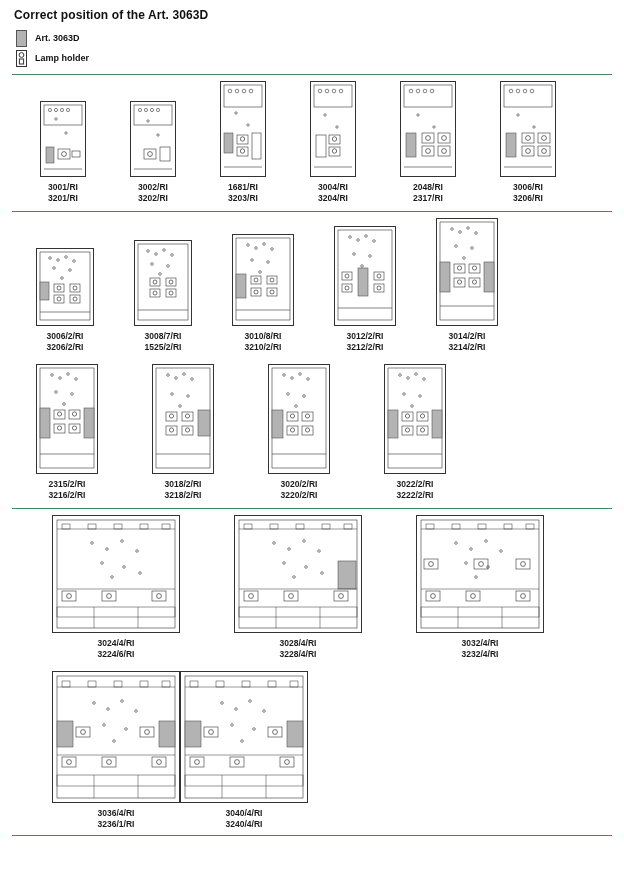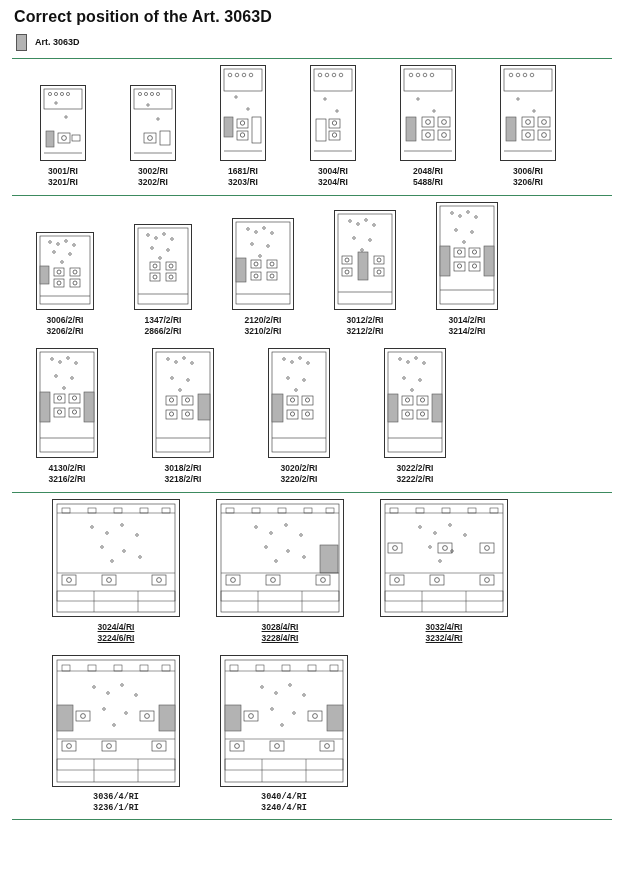--- a/index.html
+++ b/index.html
@@ -16,21 +16,21 @@
     overflow: hidden;
   }
   .page {
     width: 624px;
     height: 896px;
     position: relative;
     box-sizing: border-box;
     padding: 0 10px;
   }
   .title {
-    font-size: 16px;
+    font-size: 12px;
     font-weight: bold;
     color: #111;
     padding: 8px 0 6px 4px;
     letter-spacing: 0.1px;
   }
   .legend {
     padding-left: 6px;
   }
   .legend-row {
     display: flex;
@@ -94,20 +94,30 @@
 <body>
 
 <div class="page">
 
   <div class="title">Correct position of the Art. 3063D</div>
 
   <div class="legend">
     <div class="legend-row">
       <div class="legend-swatch"></div>
       <div class="legend-label">Art. 3063D</div>
+    </div>
+    <div class="legend-row">
+      <div class="legend-lamp">
+        <svg width="11" height="17" viewBox="0 0 11 17">
+          <rect x="0.5" y="0.5" width="10" height="16" fill="#fff" stroke="#333" stroke-width="1"></rect>
+          <circle cx="5.5" cy="5" r="2.4" fill="none" stroke="#333" stroke-width="1"></circle>
+          <rect x="3.4" y="9" width="4.2" height="5" fill="none" stroke="#333" stroke-width="1"></rect>
+        </svg>
+      </div>
+      <div class="legend-label">Lamp holder</div>
     </div>
   </div>
 
   <div class="divider"></div>
 
   <div class="section">
     <div class="row" style="padding-left:30px; gap:44px;">
 
       <div class="cell">
         <div class="fig">
@@ -225,21 +235,21 @@
             <circle cx="28" cy="70" r="2.4" fill="none" stroke="#333" stroke-width="0.7"></circle>
             <rect x="38" y="52" width="12" height="10" fill="none" stroke="#333" stroke-width="0.6"></rect>
             <circle cx="44" cy="57" r="2.4" fill="none" stroke="#333" stroke-width="0.7"></circle>
             <rect x="38" y="65" width="12" height="10" fill="none" stroke="#333" stroke-width="0.6"></rect>
             <circle cx="44" cy="70" r="2.4" fill="none" stroke="#333" stroke-width="0.7"></circle>
             <line x1="4" y1="86" x2="52" y2="86" stroke="#333" stroke-width="0.6"></line>
           </svg>
         </div>
         <div class="caption">
           <div>2048/RI</div>
-          <div>5488/RI</div>
+          <div>2317/RI</div>
         </div>
       </div>
 
       <div class="cell">
         <div class="fig">
           <svg width="56" height="96" viewBox="0 0 56 96">
             <rect x="0.5" y="0.5" width="55" height="95" fill="#fff" stroke="#333"></rect>
             <rect x="4" y="4" width="48" height="22" fill="none" stroke="#333" stroke-width="0.6"></rect>
             <circle cx="11" cy="10" r="1.8" fill="none" stroke="#333" stroke-width="0.6"></circle>
             <circle cx="18" cy="10" r="1.8" fill="none" stroke="#333" stroke-width="0.6"></circle>
@@ -321,22 +331,22 @@
             <rect x="16" y="49" width="10" height="8" fill="none" stroke="#333" stroke-width="0.6"></rect>
             <circle cx="21" cy="53" r="2" fill="none" stroke="#333" stroke-width="0.7"></circle>
             <rect x="32" y="38" width="10" height="8" fill="none" stroke="#333" stroke-width="0.6"></rect>
             <circle cx="37" cy="42" r="2" fill="none" stroke="#333" stroke-width="0.7"></circle>
             <rect x="32" y="49" width="10" height="8" fill="none" stroke="#333" stroke-width="0.6"></rect>
             <circle cx="37" cy="53" r="2" fill="none" stroke="#333" stroke-width="0.7"></circle>
             <line x1="4" y1="70" x2="54" y2="70" stroke="#333" stroke-width="0.6"></line>
           </svg>
         </div>
         <div class="caption">
-          <div>1347/2/RI</div>
-          <div>2866/2/RI</div>
+          <div>3008/7/RI</div>
+          <div>1525/2/RI</div>
         </div>
       </div>
 
       <div class="cell">
         <div class="fig">
           <svg width="62" height="92" viewBox="0 0 62 92">
             <rect x="0.5" y="0.5" width="61" height="91" fill="#fff" stroke="#333"></rect>
             <rect x="4" y="4" width="54" height="82" fill="none" stroke="#333" stroke-width="0.6"></rect>
             <circle cx="16" cy="11" r="1.3" fill="none" stroke="#333" stroke-width="0.6"></circle>
             <circle cx="24" cy="14" r="1.3" fill="none" stroke="#333" stroke-width="0.6"></circle>
@@ -351,21 +361,21 @@
             <rect x="19" y="54" width="10" height="8" fill="none" stroke="#333" stroke-width="0.6"></rect>
             <circle cx="24" cy="58" r="2" fill="none" stroke="#333" stroke-width="0.7"></circle>
             <rect x="35" y="42" width="10" height="8" fill="none" stroke="#333" stroke-width="0.6"></rect>
             <circle cx="40" cy="46" r="2" fill="none" stroke="#333" stroke-width="0.7"></circle>
             <rect x="35" y="54" width="10" height="8" fill="none" stroke="#333" stroke-width="0.6"></rect>
             <circle cx="40" cy="58" r="2" fill="none" stroke="#333" stroke-width="0.7"></circle>
             <line x1="4" y1="76" x2="58" y2="76" stroke="#333" stroke-width="0.6"></line>
           </svg>
         </div>
         <div class="caption">
-          <div>2120/2/RI</div>
+          <div>3010/8/RI</div>
           <div>3210/2/RI</div>
         </div>
       </div>
 
       <div class="cell">
         <div class="fig">
           <svg width="62" height="100" viewBox="0 0 62 100">
             <rect x="0.5" y="0.5" width="61" height="99" fill="#fff" stroke="#333"></rect>
             <rect x="4" y="4" width="54" height="90" fill="none" stroke="#333" stroke-width="0.6"></rect>
             <circle cx="16" cy="11" r="1.3" fill="none" stroke="#333" stroke-width="0.6"></circle>
@@ -449,21 +459,21 @@
             <rect x="18" y="60" width="11" height="9" fill="none" stroke="#333" stroke-width="0.6"></rect>
             <circle cx="23.5" cy="64" r="2.1" fill="none" stroke="#333" stroke-width="0.7"></circle>
             <rect x="33" y="46" width="11" height="9" fill="none" stroke="#333" stroke-width="0.6"></rect>
             <circle cx="38.5" cy="50" r="2.1" fill="none" stroke="#333" stroke-width="0.7"></circle>
             <rect x="33" y="60" width="11" height="9" fill="none" stroke="#333" stroke-width="0.6"></rect>
             <circle cx="38.5" cy="64" r="2.1" fill="none" stroke="#333" stroke-width="0.7"></circle>
             <line x1="4" y1="90" x2="58" y2="90" stroke="#333" stroke-width="0.6"></line>
           </svg>
         </div>
         <div class="caption">
-          <div>4130/2/RI</div>
+          <div>2315/2/RI</div>
           <div>3216/2/RI</div>
         </div>
       </div>
 
       <div class="cell">
         <div class="fig">
           <svg width="62" height="110" viewBox="0 0 62 110">
             <rect x="0.5" y="0.5" width="61" height="109" fill="#fff" stroke="#333"></rect>
             <rect x="4" y="4" width="54" height="100" fill="none" stroke="#333" stroke-width="0.6"></rect>
             <circle cx="16" cy="11" r="1.3" fill="none" stroke="#333" stroke-width="0.6"></circle>
@@ -552,21 +562,21 @@
         </div>
       </div>
 
     </div>
   </div>
 
   <div class="divider" style="margin-top:8px;"></div>
 
   <div class="section">
 
-    <div class="row" style="padding-left:42px; gap:36px;text-decoration:underline;">
+    <div class="row" style="padding-left:42px; gap:54px;">
 
       <div class="cell">
         <div class="fig">
           <svg width="128" height="118" viewBox="0 0 128 118">
             <rect x="0.5" y="0.5" width="127" height="117" fill="#fff" stroke="#333"></rect>
             <rect x="5" y="5" width="118" height="108" fill="none" stroke="#333" stroke-width="0.6"></rect>
             <line x1="5" y1="14" x2="123" y2="14" stroke="#333" stroke-width="0.5"></line>
             <rect x="10" y="9" width="8" height="5" fill="none" stroke="#333" stroke-width="0.5"></rect>
             <rect x="36" y="9" width="8" height="5" fill="none" stroke="#333" stroke-width="0.5"></rect>
             <rect x="62" y="9" width="8" height="5" fill="none" stroke="#333" stroke-width="0.5"></rect>
@@ -675,21 +685,21 @@
         <div class="caption">
           <div>3032/4/RI</div>
           <div>3232/4/RI</div>
         </div>
       </div>
 
     </div>
 
     <div class="spacer-12"></div>
 
-    <div class="row" style="padding-left:42px; gap:40px;font-family:Liberation Mono, monospace;">
+    <div class="row" style="padding-left:42px; ">
 
       <div class="cell">
         <div class="fig">
           <svg width="128" height="132" viewBox="0 0 128 132">
             <rect x="0.5" y="0.5" width="127" height="131" fill="#fff" stroke="#333"></rect>
             <rect x="5" y="5" width="118" height="122" fill="none" stroke="#333" stroke-width="0.6"></rect>
             <line x1="5" y1="16" x2="123" y2="16" stroke="#333" stroke-width="0.5"></line>
             <rect x="10" y="10" width="8" height="6" fill="none" stroke="#333" stroke-width="0.5"></rect>
             <rect x="36" y="10" width="8" height="6" fill="none" stroke="#333" stroke-width="0.5"></rect>
             <rect x="62" y="10" width="8" height="6" fill="none" stroke="#333" stroke-width="0.5"></rect>

